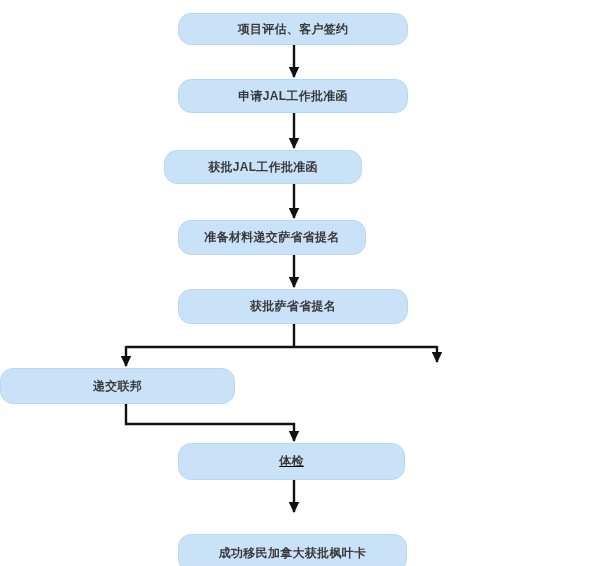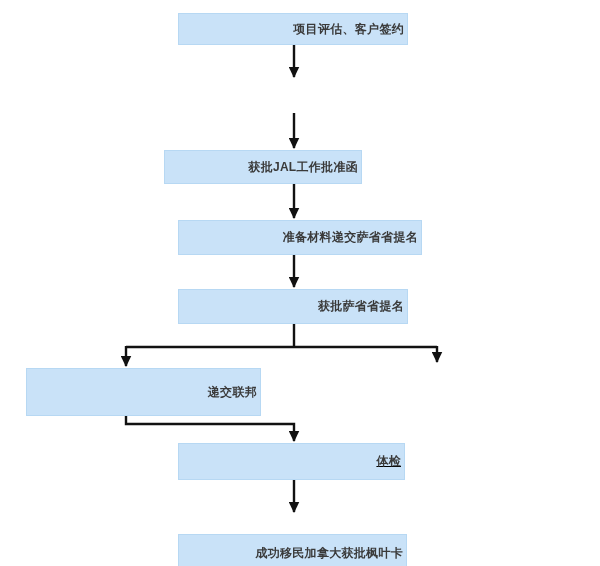--- a/index.html
+++ b/index.html
@@ -27,24 +27,24 @@
     fill: none;
     stroke: var(--arrow, #111111);
     stroke-width: 2.4;
   }
   .node {
     position: absolute;
     z-index: 2;
     box-sizing: border-box;
     background: var(--node-fill, #c9e2f8);
     border: 1px solid var(--node-border, #b7d8f3);
-    border-radius: 0;
+    border-radius: 13px;
     display: flex;
     align-items: center;
-    justify-content: flex-end;
+    justify-content: center;
     padding: 0 3px;
   }
   .node-label {
     font-size: 12px;
     font-weight: 600;
     color: var(--node-text, #3a3a3a);
     white-space: nowrap;
     letter-spacing: 0.3px;
     text-align: center;
   }
@@ -72,34 +72,37 @@
     <path d="M126 346 L126 366" marker-end="url(#arrowhead)"></path>
     <path d="M437 346 L437 362" marker-end="url(#arrowhead)"></path>
     <path d="M126 404 L126 424 L294 424 L294 441" marker-end="url(#arrowhead)"></path>
     <path d="M294 480 L294 512" marker-end="url(#arrowhead)"></path>
   </svg>
 
   <div class="node" style="left:178px; top:13px; width:230px; height:32px;">
     <span class="node-label">项目评估、客户签约</span>
   </div>
 
+  <div class="node" style="left:178px; top:79px; width:230px; height:34px;">
+    <span class="node-label">申请JAL工作批准函</span>
+  </div>
 
   <div class="node" style="left:164px; top:150px; width:198px; height:34px;">
     <span class="node-label">获批JAL工作批准函</span>
   </div>
 
-  <div class="node" style="left:178px; top:220px; width:244px; height:35px;">
+  <div class="node" style="left:178px; top:220px; width:188px; height:35px;">
     <span class="node-label">准备材料递交萨省省提名</span>
   </div>
 
   <div class="node" style="left:178px; top:289px; width:230px; height:35px;">
     <span class="node-label">获批萨省省提名</span>
   </div>
 
-  <div class="node" style="left:26px; top:368px; width:235px; height:48px;">
+  <div class="node" style="left:0; top:368px; width:235px; height:36px;">
     <span class="node-label">递交联邦</span>
   </div>
 
 
   <div class="node" style="left:178px; top:443px; width:227px; height:37px;text-decoration:underline;">
     <span class="node-label">体检</span>
   </div>
 
   <div class="node" style="left:178px; top:514px; width:229px; height:38px;margin-top:20px;">
     <span class="node-label">成功移民加拿大获批枫叶卡</span>

